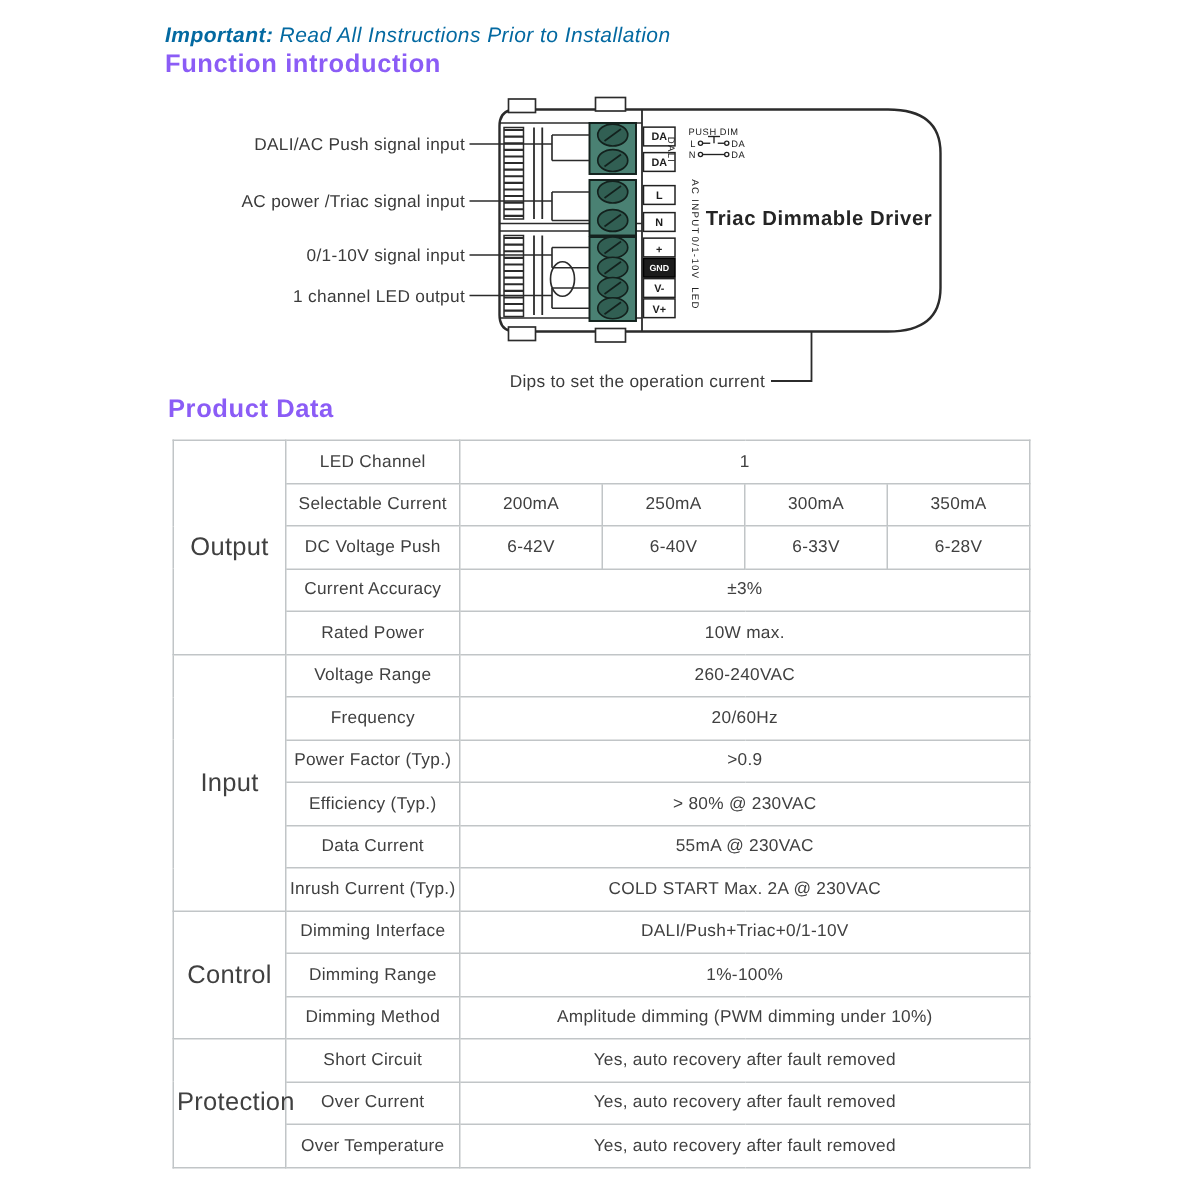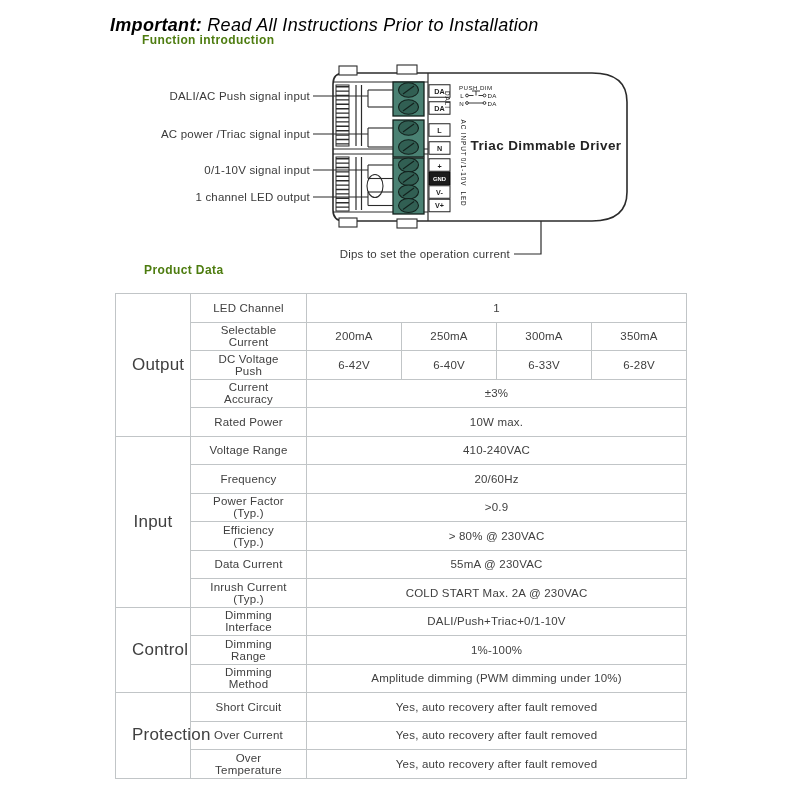--- a/index.html
+++ b/index.html
@@ -1,40 +1,40 @@
 <!DOCTYPE html>
 <html><head>
 <meta charset="utf-8">
 <style>
   html,body{margin:0;padding:0;}
   body{
     width:800px;height:800px;position:relative;background:#ffffff;
     font-family:"Liberation Sans", sans-serif;color:#3f3f3f;overflow:hidden;
   }
   .abs{position:absolute;}
-  .important-line{left:110px;top:15px;font-size:18px;letter-spacing:.3px;color:#000000;}
+  .important-line{left:110px;top:15px;font-size:14px;letter-spacing:.3px;color:#0369a1;}
   .important-line .imp{font-weight:bold;font-style:italic;}
   .important-line .rest{font-style:italic;}
-  .section-head{font-size:12px;font-weight:bold;letter-spacing:.4px;color:#4d7c0f;margin-left:32px;}
+  .section-head{font-size:17px;font-weight:bold;letter-spacing:.4px;color:#8b5cf6;}
   .func-head{left:110px;top:33px;}
   .product-head{left:112px;top:263px;}
   svg text{fill:#3a3a3a;}
   .callout{font-size:11.5px;letter-spacing:.2px;}
   .devtitle{font-size:13.5px;font-weight:bold;letter-spacing:.4px;fill:#242424;}
   .boxlbl{font-size:7.2px;fill:#1d1d1d;font-weight:bold;}
   .boxlbl-inv{font-size:5.9px;fill:#ffffff;font-weight:bold;}
   .vlbl{font-size:6.4px;letter-spacing:.9px;fill:#222;}
   .pdim{font-size:6.2px;letter-spacing:.4px;fill:#222;}
   table.pdt{
     position:absolute;left:115px;top:293px;width:571px;
     border-collapse:collapse;table-layout:fixed;
     font-size:11.5px;letter-spacing:.2px;color:#404040;
   }
   table.pdt td{
-    border:1px solid #c1c5c7;height:27.5px;padding:0 16px;
+    border:1px solid #c1c5c7;height:27.5px;padding:0 2px;
     text-align:center;vertical-align:middle;background:#fff;
   }
   table.pdt td.group{font-size:17px;}
 </style>
 </head>
 <body>
 
 <div class="abs important-line">
   <span class="imp">Important:</span><span class="rest"> Read All Instructions Prior to Installation</span>
 </div>
@@ -223,21 +223,21 @@
       <td colspan="4">±3%</td>
     </tr>
     <tr>
       <td>Rated Power</td>
       <td colspan="4">10W max.</td>
     </tr>
 
     <tr>
       <td class="group" rowspan="6">Input</td>
       <td>Voltage Range</td>
-      <td colspan="4">410-240VAC</td>
+      <td colspan="4">260-240VAC</td>
     </tr>
     <tr>
       <td>Frequency</td>
       <td colspan="4">20/60Hz</td>
     </tr>
     <tr>
       <td>Power Factor (Typ.)</td>
       <td colspan="4">&gt;0.9</td>
     </tr>
     <tr>

